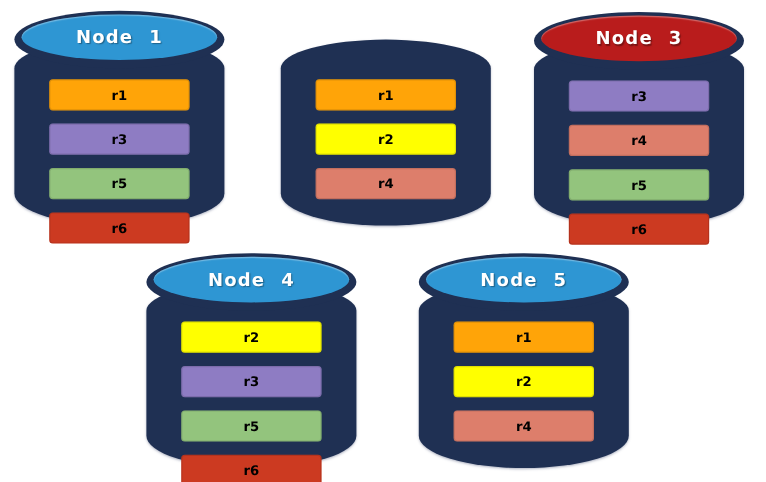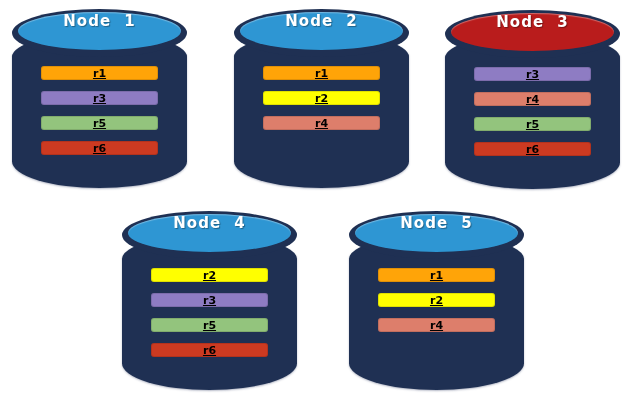--- a/index.html
+++ b/index.html
@@ -43,52 +43,52 @@
     background: #1F3053;
   }
   .cyl-top-inner {
     position: absolute;
     left: 6px; right: 6px;
     top: 3px; bottom: 7px;
     border-radius: 50%;
     background: #2E96D3;
     box-shadow: inset 0 1px 1px rgba(255,255,255,0.35);
     display: flex;
+    align-items: center;
     justify-content: center;
   }
   .node-label {
     color: #ffffff;
     font-size: 15px;
     font-weight: bold;
     letter-spacing: 1px;
     word-spacing: 7px;
     text-shadow: 1px 1px 1px rgba(0,0,0,0.35);
     user-select: none;
   }
   .bars {
     position: absolute;
     left: 29px; right: 29px;
     top: 57px;
     display: flex;
     flex-direction: column;
     gap: 11px;
   }
   .bar {
-    height: 14px;
+    height: 26px;
     border-radius: 3px;
     display: flex;
     align-items: center;
     justify-content: center;
     font-size: 11px;
     font-weight: bold;
     line-height: 1;
     color: #000000;
     box-shadow: inset 0 0 0 1px rgba(0,0,0,0.12);
     user-select: none;
-    text-decoration: underline;
   }
 </style>
 </head>
 <body>
 
 <div class="canvas">
 
     <div class="cylinder pos-0">
       <div class="cyl-body" style="background: rgb(31, 48, 83);"></div>
       <div class="bars">
@@ -103,25 +103,20 @@
         </div>
       </div>
     </div>
 
     <div class="cylinder pos-1">
       <div class="cyl-body" style="background: rgb(31, 48, 83);"></div>
       <div class="bars">
         <div class="bar" style="background: rgb(255, 164, 8); color: rgb(0, 0, 0);">r1</div>
         <div class="bar" style="background: rgb(255, 255, 0); color: rgb(0, 0, 0);">r2</div>
         <div class="bar" style="background: rgb(221, 126, 107); color: rgb(0, 0, 0);">r4</div>
-      </div>
-      <div class="cyl-top" style="background: rgb(31, 48, 83);">
-        <div class="cyl-top-inner" style="background: rgb(46, 150, 211);">
-          <span class="node-label" style="color: rgb(255, 255, 255);">Node 2</span>
-        </div>
       </div>
     </div>
 
     <div class="cylinder pos-2">
       <div class="cyl-body" style="background: rgb(31, 48, 83);"></div>
       <div class="bars">
         <div class="bar" style="background: rgb(142, 124, 195); color: rgb(0, 0, 0);">r3</div>
         <div class="bar" style="background: rgb(221, 126, 107); color: rgb(0, 0, 0);">r4</div>
         <div class="bar" style="background: rgb(147, 196, 125); color: rgb(0, 0, 0);">r5</div>
         <div class="bar" style="background: rgb(204, 58, 33); color: rgb(0, 0, 0);">r6</div>

